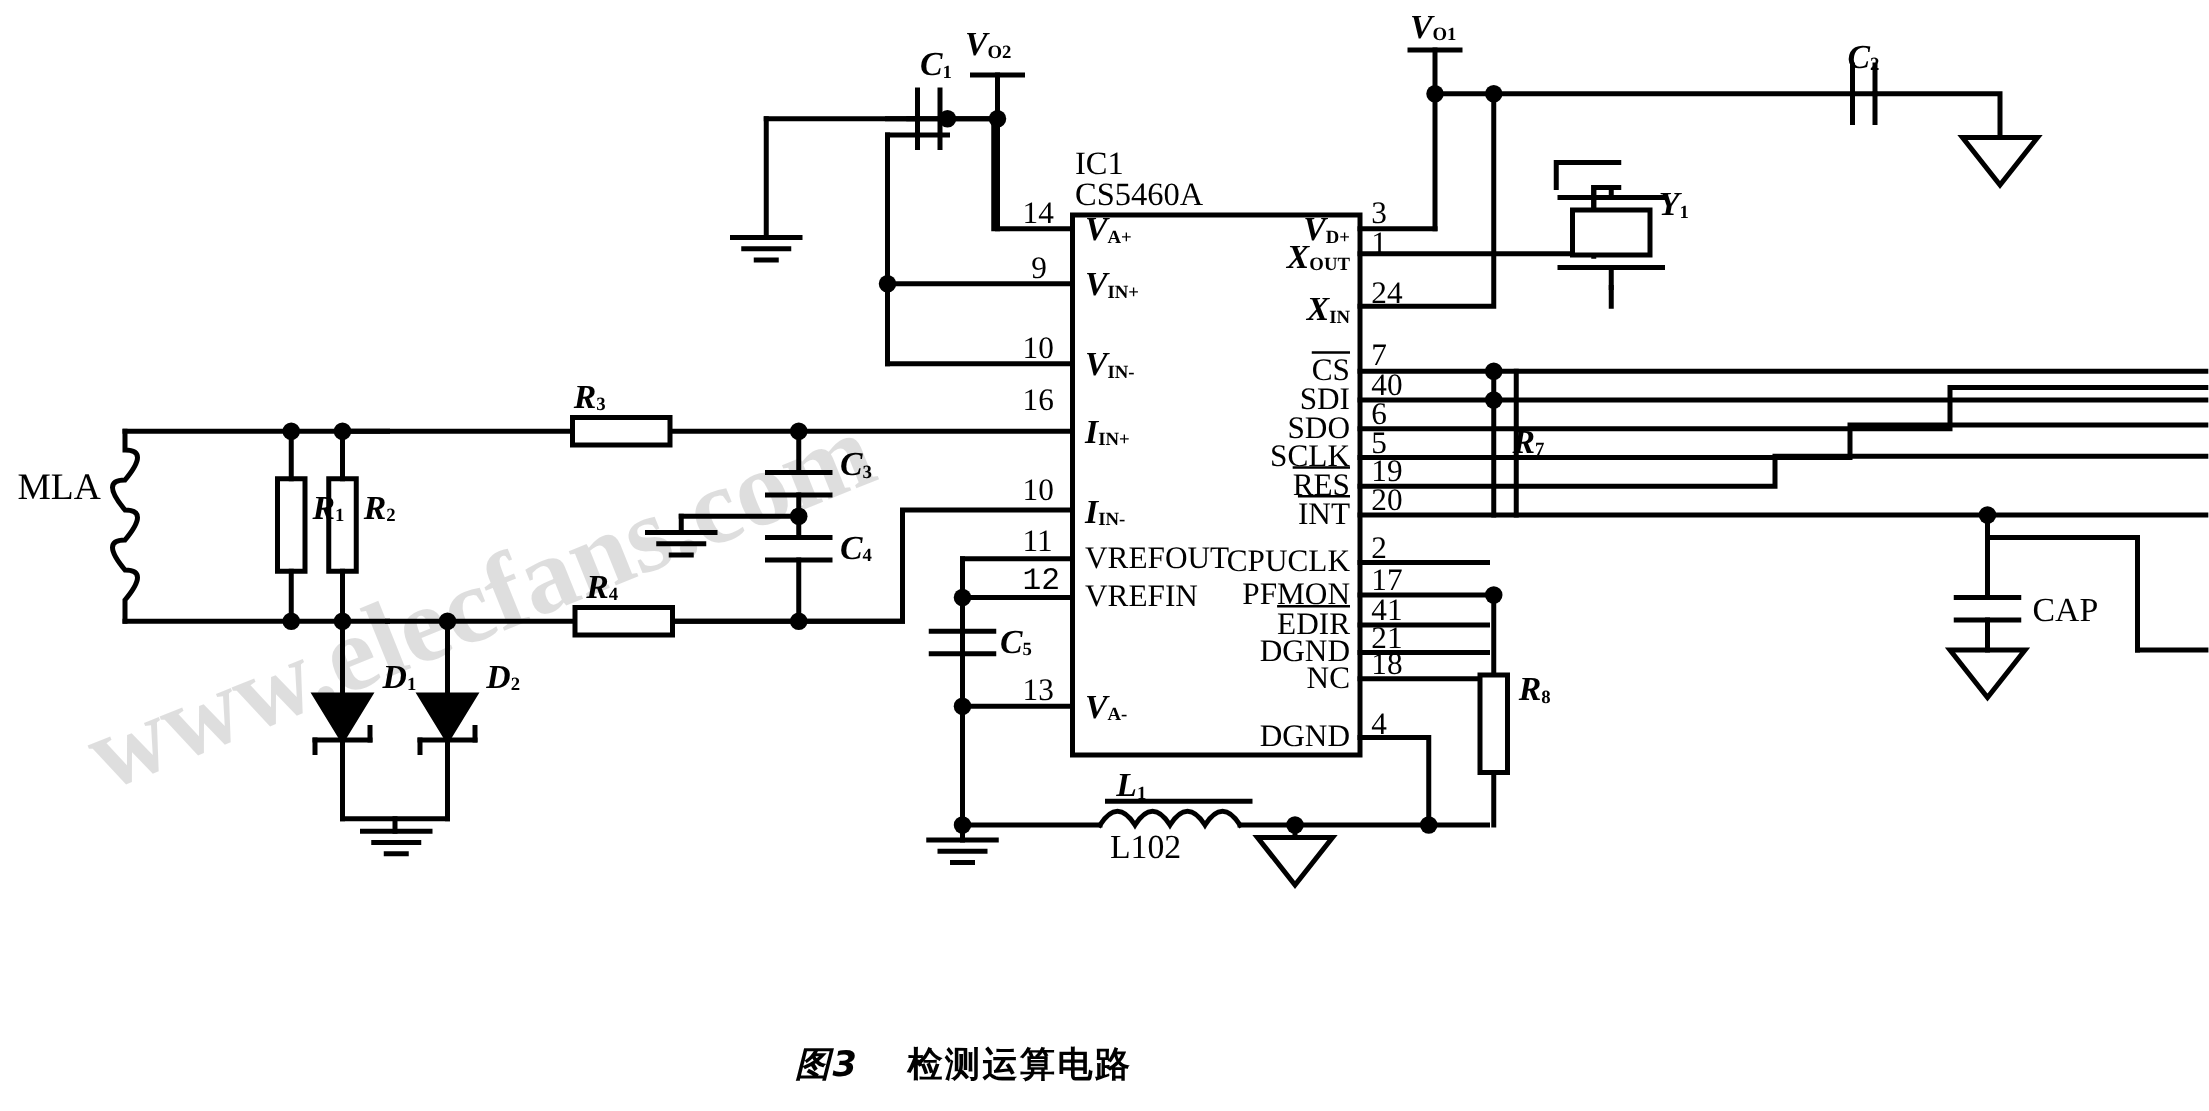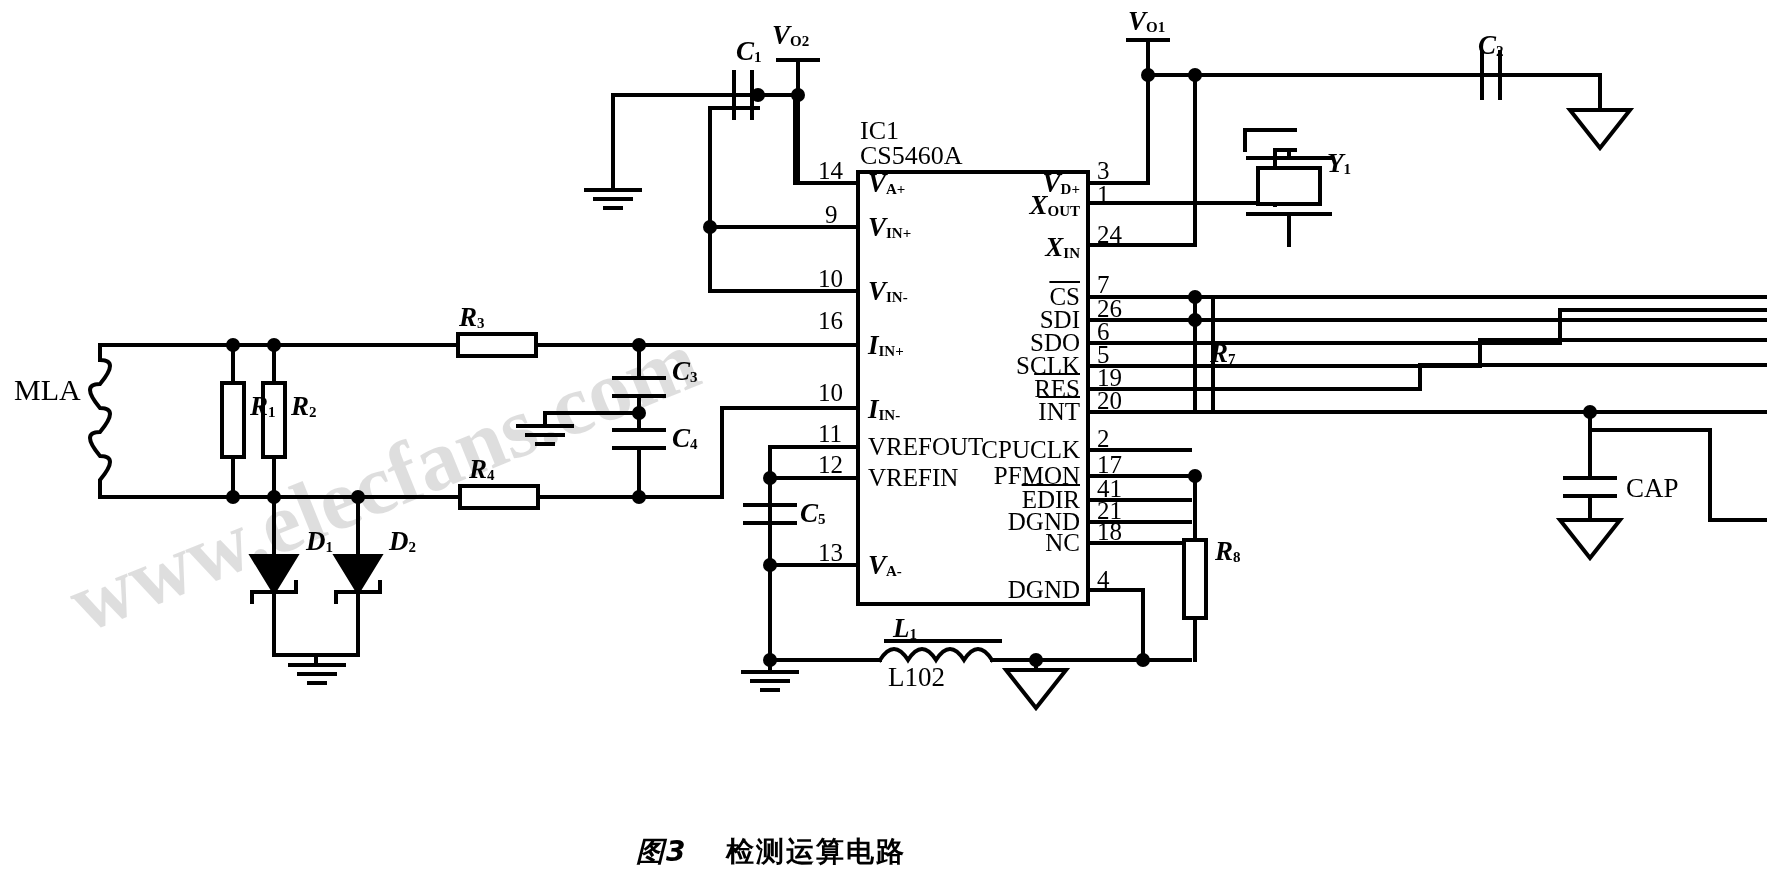--- a/index.html
+++ b/index.html
@@ -279,21 +279,21 @@
 
   <div class="lbl icname" style="left:860px;top:118px;">IC1</div>
   <div class="lbl icname" style="left:860px;top:143px;">CS5460A</div>
 
   <div class="lbl pinnum" style="left:818px;top:158px;">14</div>
   <div class="lbl pinnum" style="left:825px;top:202px;">9</div>
   <div class="lbl pinnum" style="left:818px;top:266px;">10</div>
   <div class="lbl pinnum" style="left:818px;top:308px;">16</div>
   <div class="lbl pinnum" style="left:818px;top:380px;">10</div>
   <div class="lbl pinnum" style="left:818px;top:421px;text-align:center;">11</div>
-  <div class="lbl pinnum" style="left:818px;top:452px;">12</div>
+  <div class="lbl pinnum" style="left:818px;top:452px;font-family:Liberation Mono, monospace;">12</div>
   <div class="lbl pinnum" style="left:818px;top:540px;">13</div>
 
   <div class="lbl pinname" style="left:868px;top:170px;">
     <i>V</i><sub>A+</sub></div>
   <div class="lbl pinname" style="left:868px;top:214px;">
     <i>V</i><sub>IN+</sub></div>
   <div class="lbl pinname" style="left:868px;top:278px;">
     <i>V</i><sub>IN-</sub></div>
   <div class="lbl pinname" style="left:868px;top:332px;">
     <i>I</i><sub>IN+</sub></div>
@@ -320,21 +320,21 @@
   <div class="lbl pinname" style="left:930px;top:463px;width:150px;text-align:right;">PFMON</div>
   <div class="lbl pinname ovl" style="left:930px;top:487px;width:150px;text-align:right;">EDIR</div>
   <div class="lbl pinname" style="left:930px;top:509px;width:150px;text-align:right;">DGND</div>
   <div class="lbl pinname" style="left:930px;top:530px;width:150px;text-align:right;">NC</div>
   <div class="lbl pinname" style="left:920px;top:577px;width:160px;text-align:right;">DGND</div>
 
   <div class="lbl pinnum" style="left:1097px;top:158px;">3</div>
   <div class="lbl pinnum" style="left:1097px;top:182px;">1</div>
   <div class="lbl pinnum" style="left:1097px;top:222px;">24</div>
   <div class="lbl pinnum" style="left:1097px;top:272px;">7</div>
-  <div class="lbl pinnum" style="left:1097px;top:296px;">26</div>
+  <div class="lbl pinnum" style="left:1097px;top:296px;">40</div>
   <div class="lbl pinnum" style="left:1097px;top:319px;">6</div>
   <div class="lbl pinnum" style="left:1097px;top:342px;">5</div>
   <div class="lbl pinnum" style="left:1097px;top:365px;">19</div>
   <div class="lbl pinnum" style="left:1097px;top:388px;">20</div>
   <div class="lbl pinnum" style="left:1097px;top:426px;">2</div>
   <div class="lbl pinnum" style="left:1097px;top:452px;">17</div>
   <div class="lbl pinnum" style="left:1097px;top:476px;">41</div>
   <div class="lbl pinnum" style="left:1097px;top:498px;">21</div>
   <div class="lbl pinnum" style="left:1097px;top:519px;">18</div>
   <div class="lbl pinnum" style="left:1097px;top:567px;">4</div>

